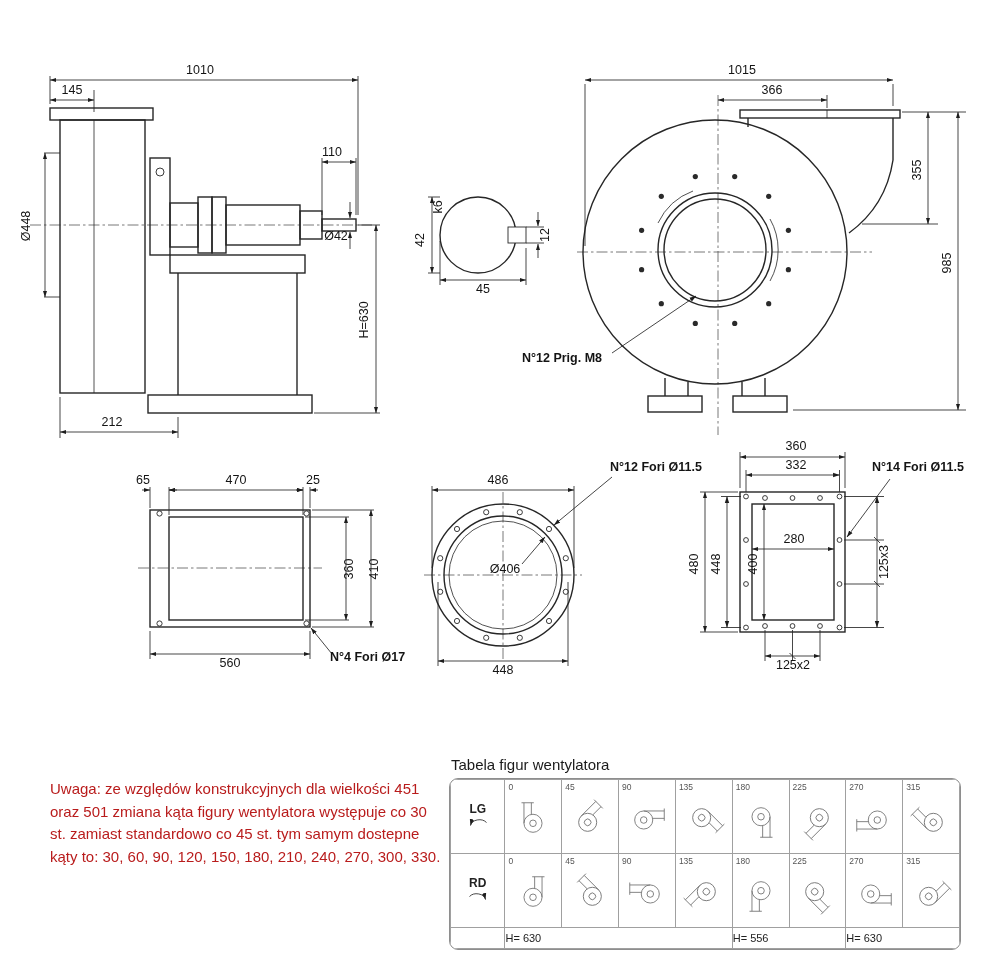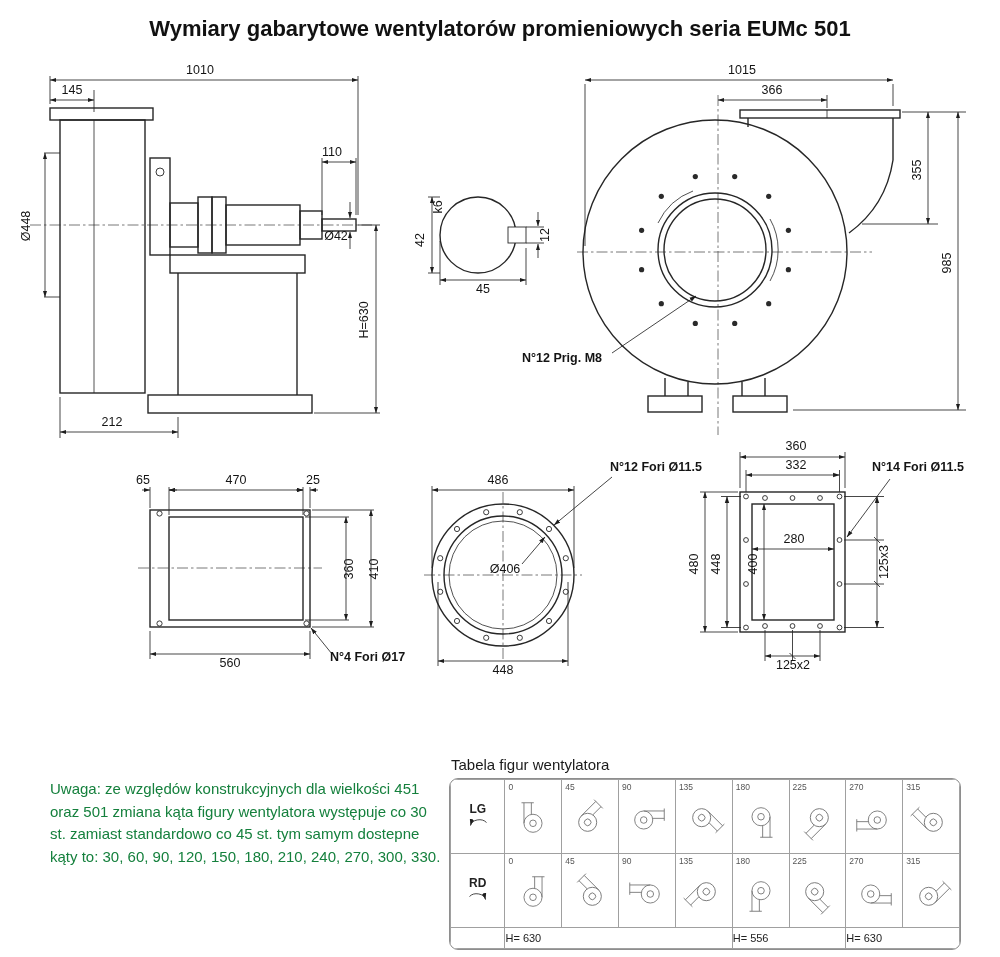--- a/index.html
+++ b/index.html
@@ -13,41 +13,40 @@
   .lbl{font-size:12.5px;font-weight:bold;fill:#141414;text-anchor:start;}
   .obj{fill:none;stroke:#262626;stroke-width:1.4;}
   .objf{fill:#ffffff;stroke:#262626;stroke-width:1.4;}
   .thin{fill:none;stroke:#262626;stroke-width:0.8;}
   .ext{stroke:#262626;stroke-width:0.85;fill:none;}
   .diml{stroke:#262626;stroke-width:0.85;fill:none;marker-start:url(#ar);marker-end:url(#ar);}
   .arr{stroke:#262626;stroke-width:0.85;fill:none;marker-end:url(#ar);}
   .cl{stroke:#555;stroke-width:0.8;fill:none;stroke-dasharray:11 3 2.5 3;}
   .hole{fill:#fff;stroke:#262626;stroke-width:0.9;}
   .dot{fill:#2a2a2a;stroke:none;}
-  .note{position:absolute;left:50px;top:778px;width:392px;font-size:15px;line-height:1.5;color:#15803d;}
+  .note{position:absolute;left:50px;top:778px;width:392px;font-size:15px;line-height:1.5;color:#b91c1c;}
   .figwrap{position:absolute;left:449px;top:756px;width:512px;}
   .figtitle{font-size:15px;color:#1b1b1b;margin:0 0 5px 2px;}
   .tblborder{border:1.3px solid #8e8e8e;border-radius:9px;overflow:hidden;background:#fff;}
   table.ftable{border-collapse:collapse;width:100%;}
   table.ftable td{border:1px solid #a0a0a0;padding:0;}
   td.lab{width:54px;text-align:center;margin-top:29px;}
   td.lab .labin{display:flex;flex-direction:column;align-items:center;gap:3px;
                 font-size:12px;font-weight:600;color:#222;}
   td.cell{width:56px;height:73px;position:relative;vertical-align:middle;}
   .angle{position:absolute;top:2px;left:3px;font-size:8.5px;color:#555;}
   .fan{display:block;margin:7px auto 0;width:46px;height:58px;}
   .rot{width:24px;height:12px;display:block;}
   td.hcell{height:20px;text-align:left;font-size:11px;color:#222;}
 </style>
 </head>
 <body>
 
 <div id="canvas">
 
-  <div class="title">Wymiary gabarytowe wentylatorów promieniowych seria EUMc 501</div>
 
   <svg id="drawing" width="1000" height="710" viewBox="0 0 1000 710">
     <defs>
       <marker id="ar" viewBox="0 0 10 10" refX="9.5" refY="5" markerWidth="8" markerHeight="8" orient="auto-start-reverse">
         <path d="M0,1.8 L9.8,5 L0,8.2 Z" fill="#1d1d1d"></path>
       </marker>
       <pattern id="hatch" width="5" height="5" patternUnits="userSpaceOnUse" patternTransform="rotate(45)">
         <line x1="0" y1="0" x2="0" y2="5" stroke="#555" stroke-width="1"></line>
       </pattern>
       <g id="fanglyph" stroke="#777" fill="none" stroke-width="1.1">

